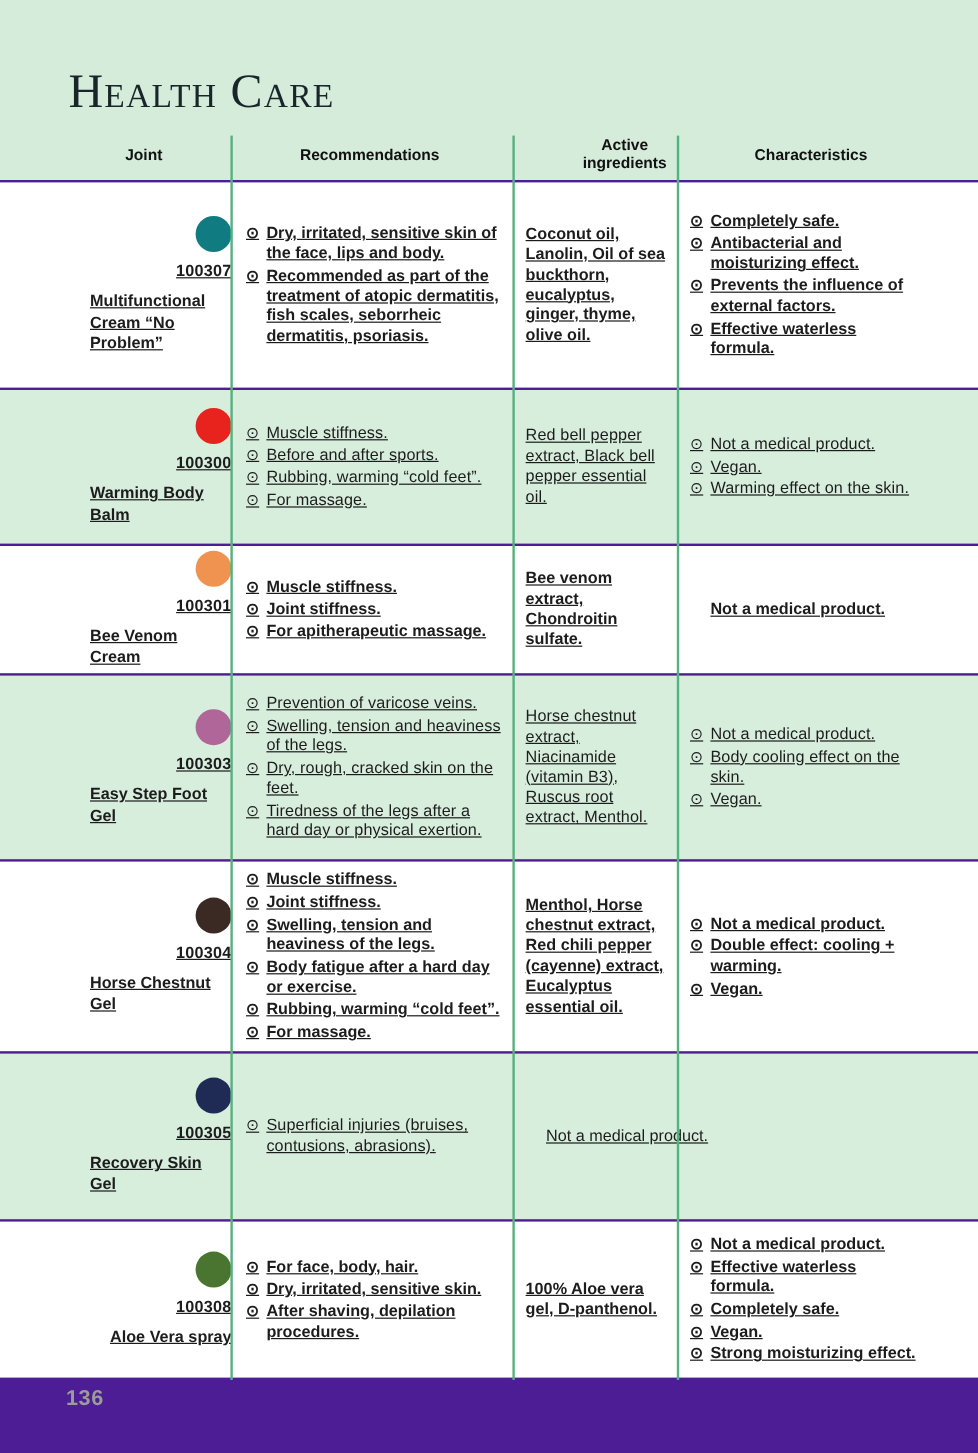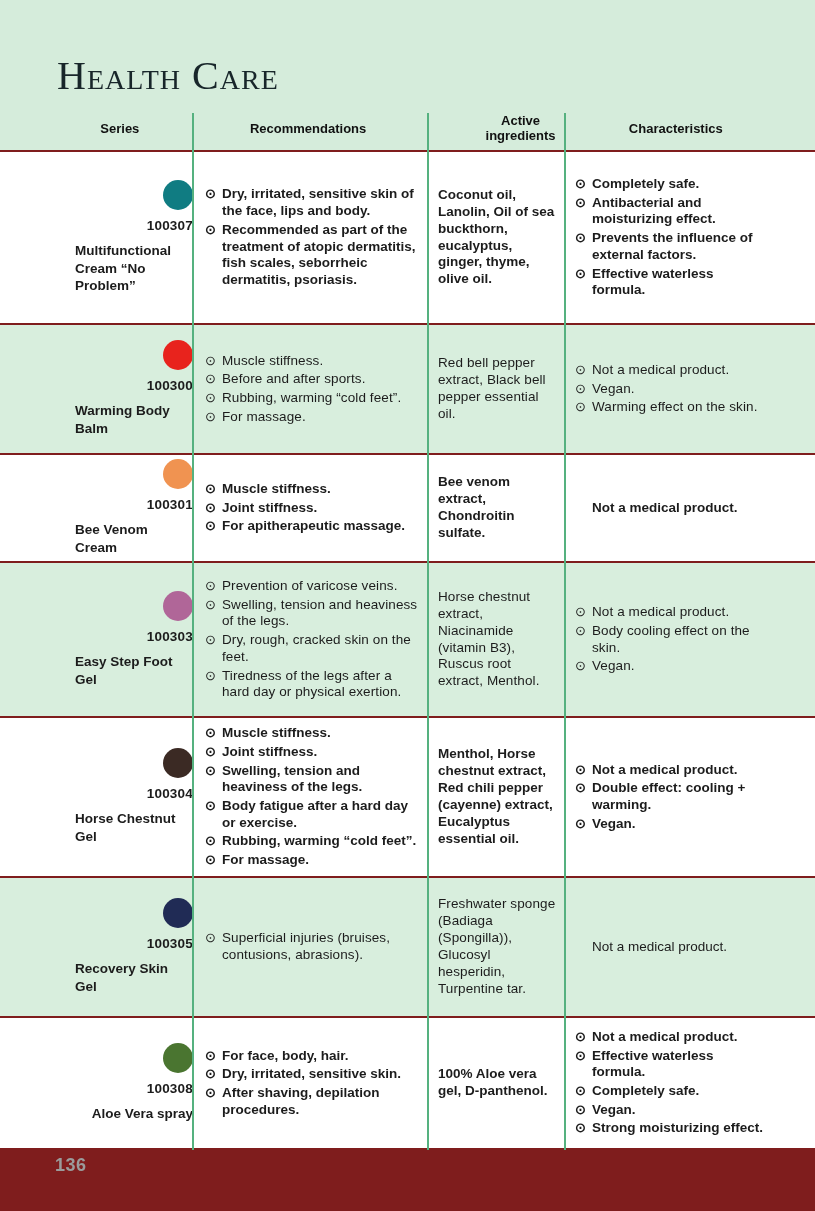--- a/index.html
+++ b/index.html
@@ -1,23 +1,24 @@
 <!DOCTYPE html>
 <html><head>
 <meta charset="utf-8">
 <style>
   * { margin:0; padding:0; box-sizing:border-box; }
   html,body { background:#fff; }
   .page {
     position:relative;
     width:815px; height:1211px;
-    background:#7f1d1d;
+    background:#4c1d95;
     font-family:"Liberation Sans", sans-serif;
     color:#1c1c1c;
     overflow:hidden;
+    text-decoration:underline;
   }
   
   .header-band {
     position:relative;
     width:815px; height:150px;
     background:#d5ecdb;
   }
   .page-title {
     position:absolute; left:57px; top:52px;
     font-family:"Liberation Serif", serif;
@@ -81,21 +82,21 @@
   }
 </style>
 </head>
 <body>
 
 <div class="page">
 
   <div class="header-band">
     <div class="page-title">Health Care</div>
     <div class="col-headers">
-      <div class="col-h c1">Series</div>
+      <div class="col-h c1">Joint</div>
       <div class="col-h c2">Recommendations</div>
       <div class="col-h c3">Active ingredients</div>
       <div class="col-h c4">Characteristics</div>
     </div>
   </div>
 
   <div class="rows" id="rows">
   <div class="row white boldtext">
     <div class="cell series">
       <span class="dot" style="background: rgb(16, 124, 130);"></span>
@@ -305,23 +306,20 @@
       <span class="dot" style="background: rgb(32, 43, 85);"></span>
       <div class="code">100305</div>
       <div class="pname">Recovery Skin Gel</div>
     </div>
     <div class="cell recs">
           <div class="bullet-item">
             <span class="bullet-glyph">⊙</span>
             <span>Superficial injuries (bruises, contusions, abrasions).</span>
           </div>
         </div>
-    <div class="cell ingr">
-      <div class="itext">Freshwater sponge (Badiaga (Spongilla)), Glucosyl hesperidin, Turpentine tar.</div>
-    </div>
     <div class="cell chars">
           <div class="no-bullet-text">Not a medical product.</div>
         </div>
   </div>
 
   <div class="row white boldtext">
     <div class="cell series">
       <span class="dot" style="background: rgb(74, 117, 48);"></span>
       <div class="code">100308</div>
       <div class="pname">Aloe Vera spray</div>

